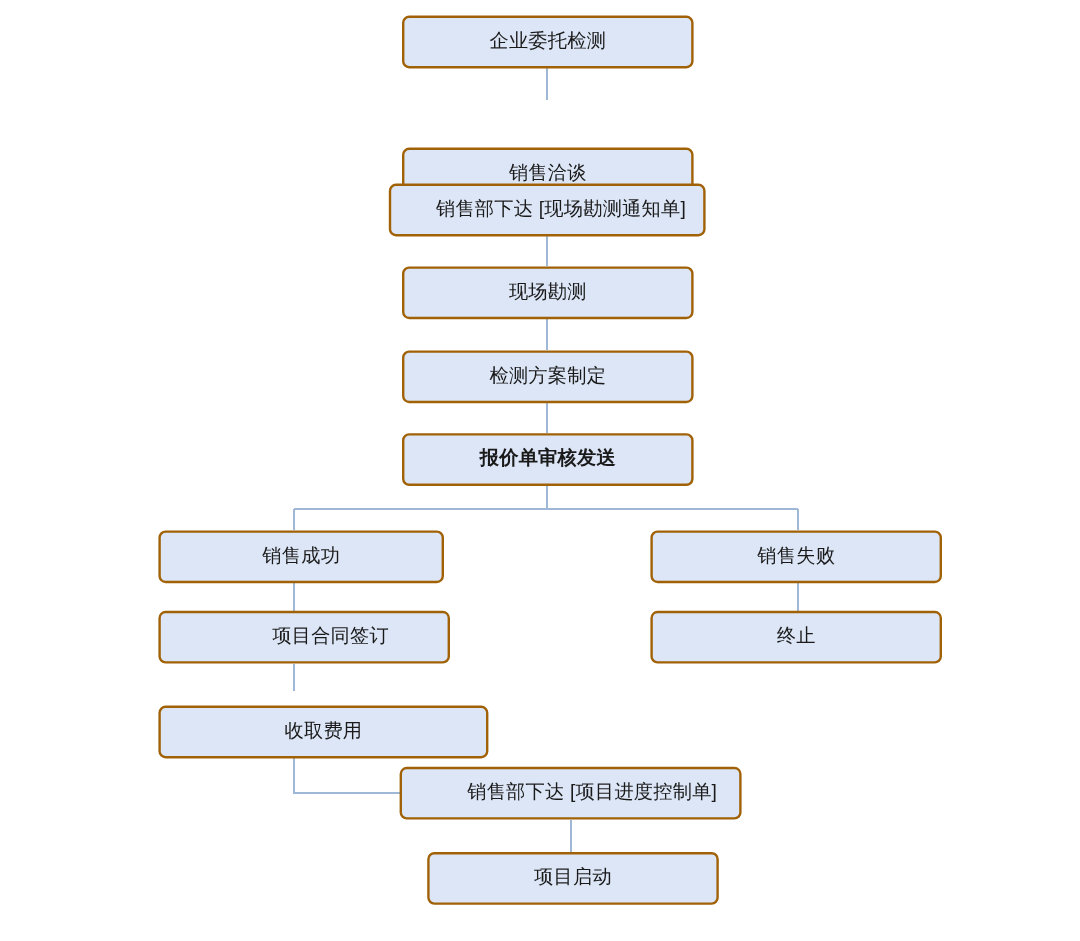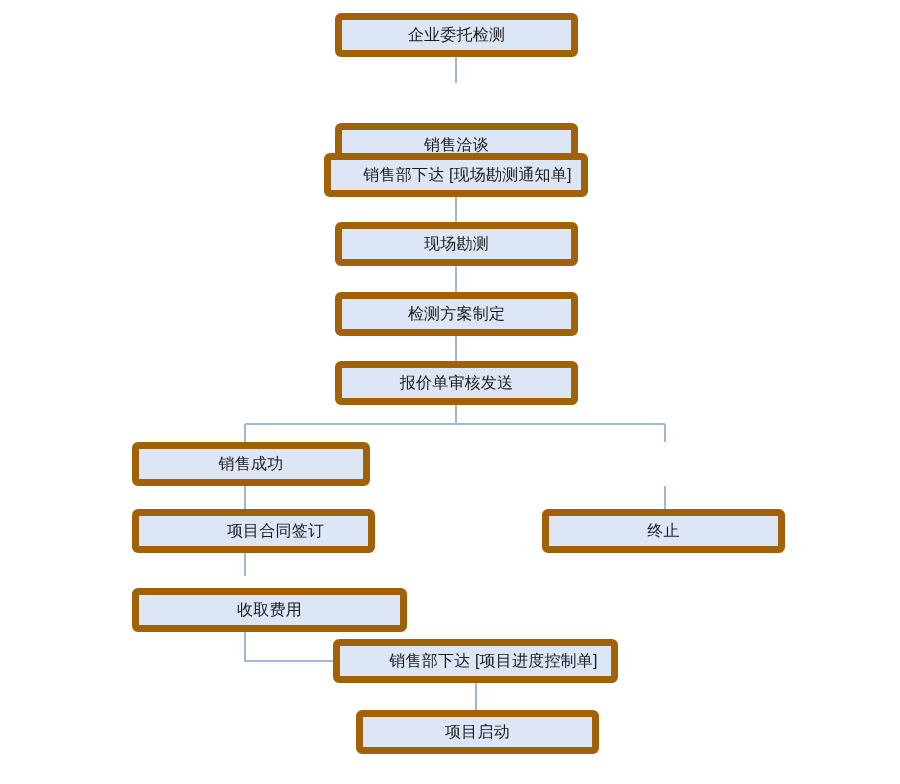--- a/index.html
+++ b/index.html
@@ -21,21 +21,21 @@
     left: 0;
     top: 0;
     width: 900px;
     height: 784px;
     pointer-events: none;
   }
   .node {
     position: absolute;
     box-sizing: border-box;
     background: #dce6f6;
-    border: 7px solid #a16207;
+    border: 2px solid #a16207;
     border-radius: 6px;
     display: flex;
     align-items: center;
     justify-content: center;
     color: #1a1a1a;
     font-size: 16px;
     line-height: 1.2;
     letter-spacing: 0.2px;
     white-space: nowrap;
     text-align: center;
@@ -96,28 +96,31 @@
   </div>
 
   <div class="node" style="left:335px; top:222px; width:243px; height:44px;">
     <span class="node-label">现场勘测</span>
   </div>
 
   <div class="node" style="left:335px; top:292px; width:243px; height:44px;text-align:right;">
     <span class="node-label">检测方案制定</span>
   </div>
 
-  <div class="node" style="left:335px; top:361px; width:243px; height:44px;">
+  <div class="node" style="left:335px; top:361px; width:243px; height:44px;font-weight:bold;">
     <span class="node-label">报价单审核发送</span>
   </div>
 
   <div class="node" style="left:132px; top:442px; width:238px; height:44px;">
     <span class="node-label">销售成功</span>
   </div>
 
+  <div class="node" style="left:542px; top:442px; width:243px; height:44px;">
+    <span class="node-label">销售失败</span>
+  </div>
 
   <div class="node" style="left:132px; top:509px; width:243px; height:44px;padding-left:44px;">
     <span class="node-label">项目合同签订</span>
   </div>
 
   <div class="node" style="left:542px; top:509px; width:243px; height:44px;">
     <span class="node-label">终止</span>
   </div>
 
   <div class="node" style="left:132px; top:576px; width:275px; height:44px;margin-top:12px;">

